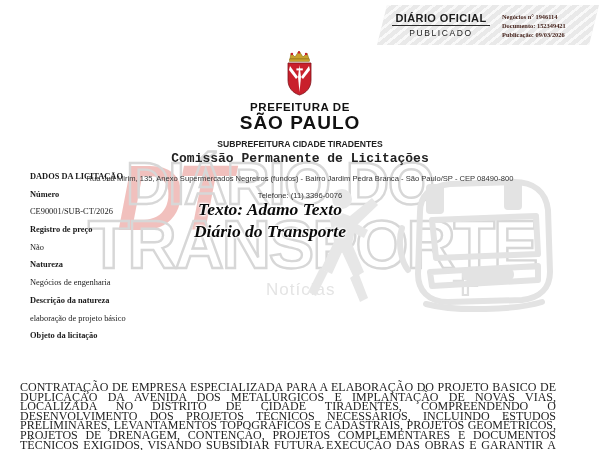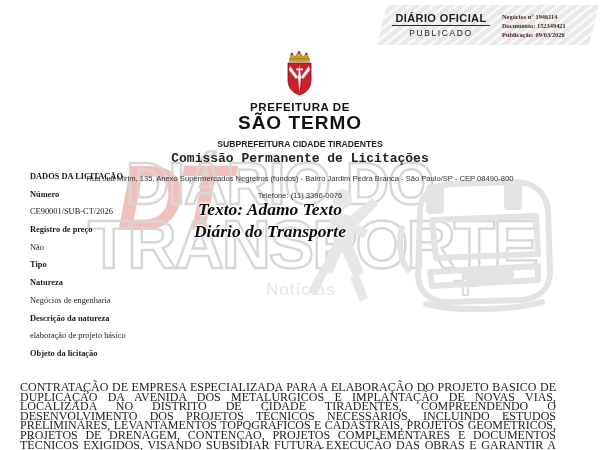--- a/index.html
+++ b/index.html
@@ -152,37 +152,36 @@
           <rect x="3.5" y="9" width="20" height="2.4" fill="#c9a22d" stroke="#8a6d14" stroke-width="0.5"></rect>
           <path d="M2,13 L25,13 L25,30 C25,38 20,43 13.5,45 C7,43 2,38 2,30 Z" fill="#c9202c" stroke="#7e121b" stroke-width="0.8"></path>
           <path d="M13.5,15 L15,27 L13.5,42 L12,27 Z" fill="#ffffff"></path>
           <path d="M4,16 L12,27 L10,29 L3,20 Z" fill="#ffffff"></path>
           <path d="M23,16 L15,27 L17,29 L24,20 Z" fill="#ffffff"></path>
           <rect x="10.4" y="18.4" width="6.4" height="2" fill="#ffffff"></rect>
         </g>
       </svg>
     </span>
     <div class="org-line">PREFEITURA DE</div>
-    <div class="city-line">SÃO TERMO</div>
+    <div class="city-line">SÃO PAULO</div>
     <div class="subpref">SUBPREFEITURA CIDADE TIRADENTES</div>
     <div class="committee">Comissão Permanente de Licitações</div>
     <div class="addr">Rua Juá Mirim, 135, Anexo Supermercados Negreiros (fundos) - Bairro Jardim Pedra Branca - São Paulo/SP - CEP 08490-800</div>
     <div class="phone">Telefone: (11) 3396-0076</div>
   </div>
 
   <div class="data-block">
     <div class="section-title">DADOS DA LICITAÇÃO</div>
 
     <div class="row bold">Número</div>
     <div class="row">CE90001/SUB-CT/2026</div>
 
     <div class="row bold">Registro de preço</div>
     <div class="row">Não</div>
 
-    <div class="row bold">Tipo</div>
 
     <div class="row bold">Natureza</div>
     <div class="row">Negócios de engenharia</div>
 
     <div class="row bold">Descrição da natureza</div>
     <div class="row">elaboração de projeto básico</div>
 
     <div class="row bold">Objeto da licitação</div>
   </div>
 

